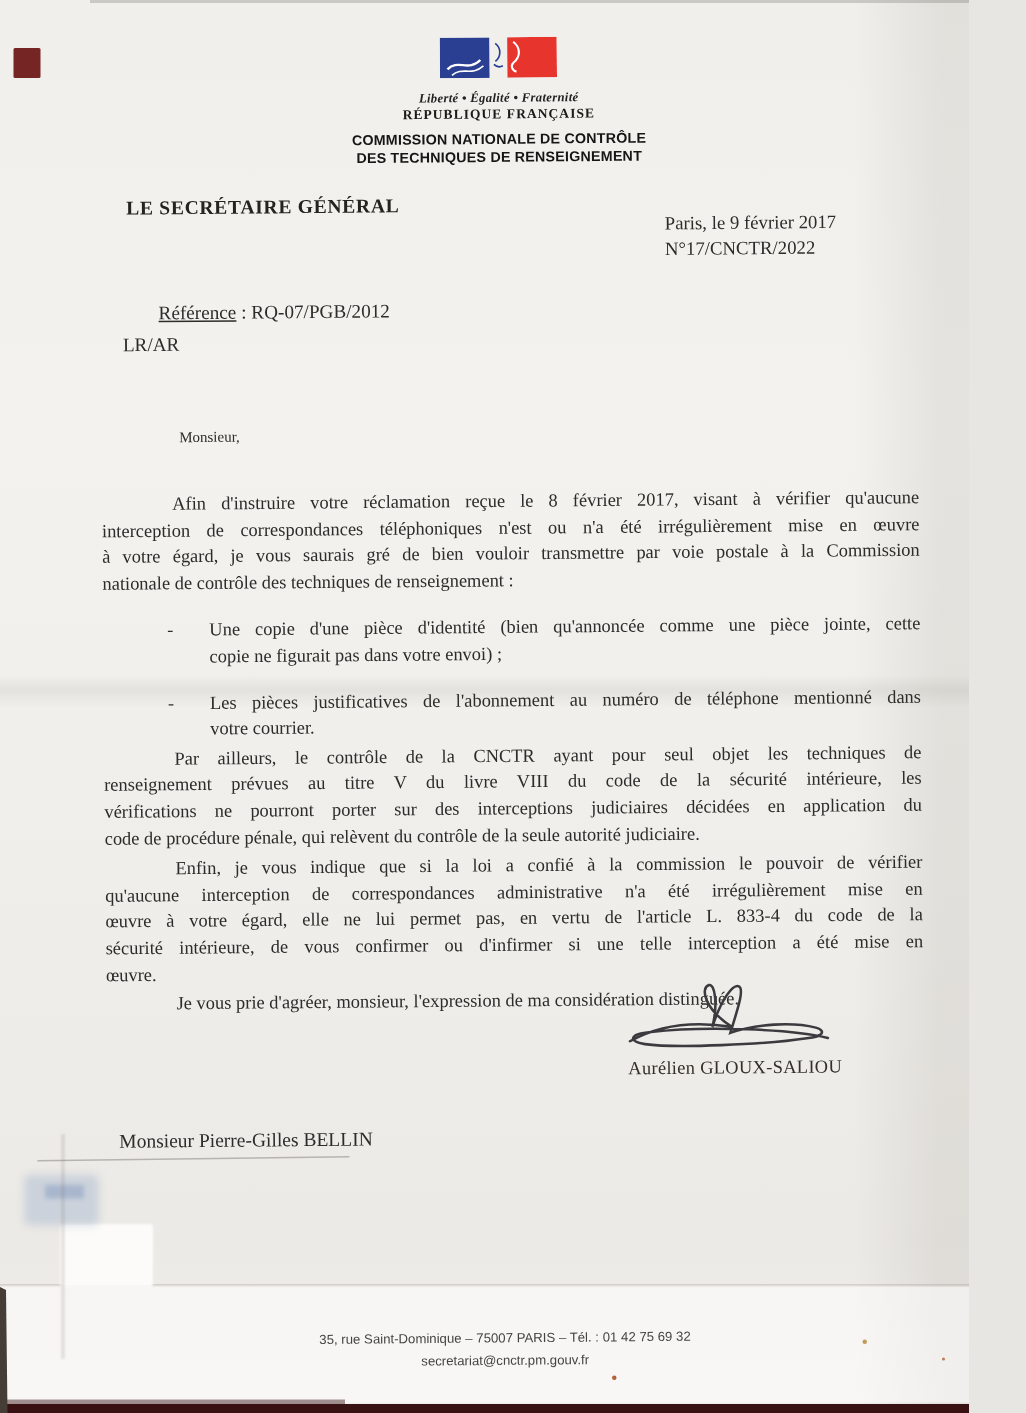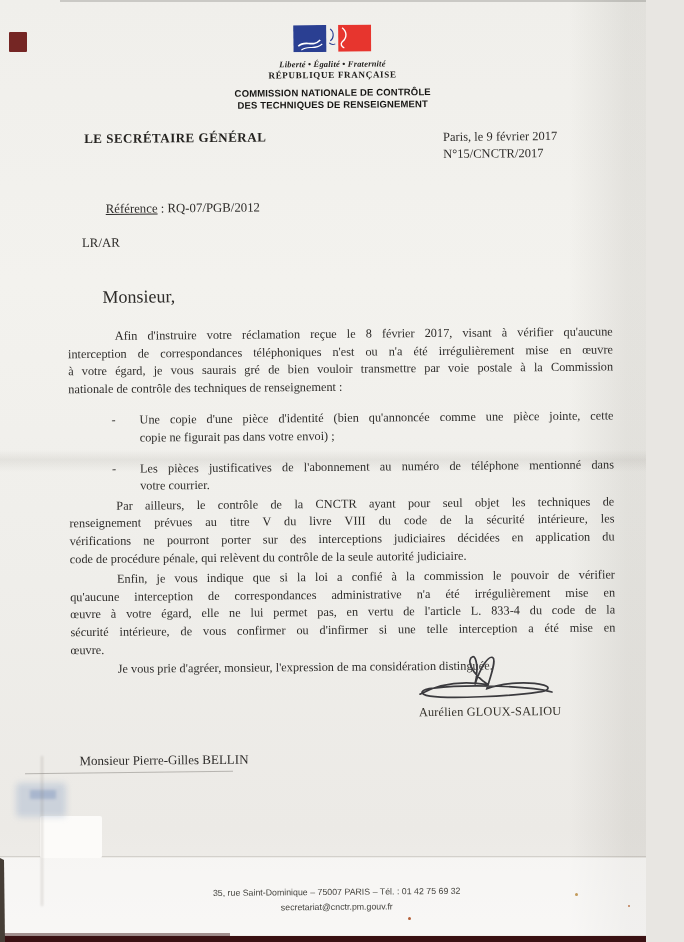--- a/index.html
+++ b/index.html
@@ -25,25 +25,25 @@
   .v-crease{left:41px;top:756px;width:2px;height:150px;background:rgba(130,125,115,.22);filter:blur(.8px);}
   .speck{width:3px;height:3px;border-radius:50%;}
   .edge-svg{left:0;top:0;pointer-events:none;}
   
   .doc{position:absolute;inset:0;transform:rotate(-.5deg);transform-origin:50% 50%;}
   .letterhead{position:absolute;top:25px;left:0;width:672px;text-align:center;}
   .motto{margin-top:3px;font:italic bold 8.5px "Liberation Serif",serif;letter-spacing:.2px;color:#23211f;}
   .republic{margin-top:1px;font:bold 9px "Liberation Serif",serif;letter-spacing:.7px;color:#1c1a18;}
   .org{margin-top:7px;font:bold 9.5px "Liberation Sans",sans-serif;letter-spacing:.15px;line-height:11.5px;color:#161513;}
   .sender-title{left:87px;top:129px;font-weight:bold;font-size:13px;letter-spacing:.5px;color:#252320;}
-  .date-block{left:446px;top:130px;font-size:12.5px;line-height:17px;font-family:Liberation Serif, serif;}
+  .date-block{left:446px;top:142px;font-size:12.5px;line-height:17px;font-family:Liberation Serif, serif;}
   .reference{left:84px;top:200px;font-size:12.8px;}
   .reference .ulabel{text-decoration:underline;margin-left:24px;}
-  .lrar{left:84px;top:234px;font-size:12.8px;}
-  .salutation{left:104px;top:285px;font-size:18px;}
+  .lrar{left:84px;top:221px;font-size:12.8px;}
+  .salutation{left:121px;top:285px;font-size:10px;}
   .body-block{left:69px;top:326px;width:545px;font-size:12.3px;line-height:17.6px;}
   .jline{text-align:justify;text-align-last:justify;white-space:nowrap;}
   .jline.last{text-align-last:left;}
   .indent .jline:first-child{text-indent:47px;}
   .bullets{margin-top:14px;margin-left:43px;}
   .bullet{display:flex;}
   .bullet + .bullet{margin-top:13px;}
   .bullet-dash{width:28px;flex:none;}
   .bullet-text{flex:1;min-width:0;}
   .mt2{margin-top:2px;}.mt3{margin-top:3px;}
@@ -86,21 +86,21 @@
       <div class="org">
         <div>COMMISSION NATIONALE DE CONTRÔLE</div>
         <div>DES TECHNIQUES DE RENSEIGNEMENT</div>
       </div>
     </div>
 
     <div class="abs sender-title">LE SECRÉTAIRE GÉNÉRAL</div>
 
     <div class="abs date-block">
       <div>Paris, le 9 février 2017</div>
-      <div>N°15/CNCTR/2017</div>
+      <div>N°17/CNCTR/2022</div>
     </div>
 
     <div class="abs reference"><span class="ulabel">Référence</span><span> : RQ-07/PGB/2012</span></div>
 
     <div class="abs lrar">LR/AR</div>
 
     <div class="abs salutation">Monsieur,</div>
 
     <div class="abs body-block">
       <div class="para indent">

